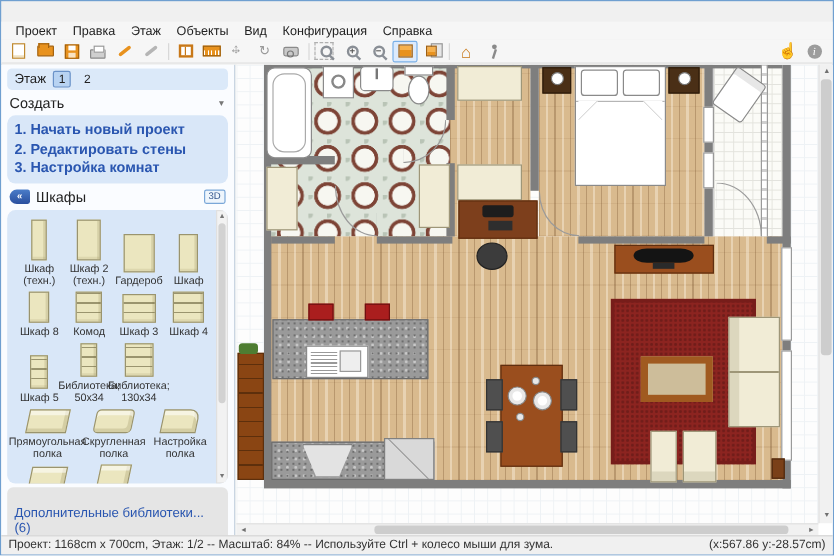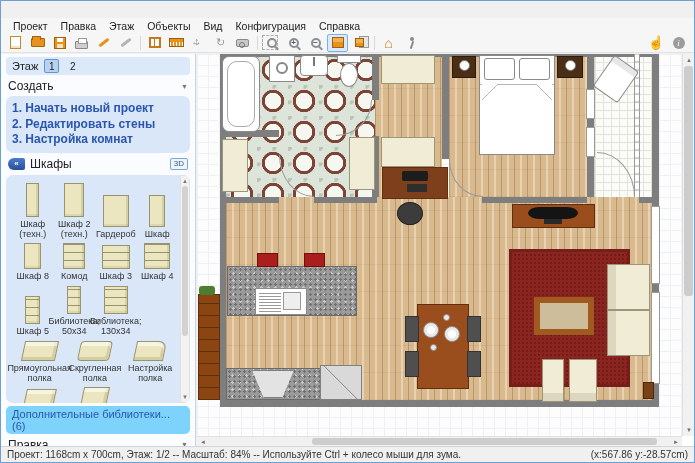--- a/index.html
+++ b/index.html
@@ -76,21 +76,21 @@
   .fcell { width:25%; display:flex; flex-direction:column; align-items:center; justify-content:flex-end; padding:3px 1px 1px 1px; }
   .fcell.w3 { width:33.3%; }
   .fcell .lbl { font-size:9px; color:#333; text-align:center; line-height:1.15; margin-top:2px; }
   .cab { background:#ebe6bf; border:1px solid #9a946e; box-shadow:inset -2px 0 0 rgba(120,110,60,.18), inset 0 -2px 0 rgba(120,110,60,.12); }
   .cab.shelf { background-image:repeating-linear-gradient(0deg,transparent 0 7px,#9a946e 7px 8px); }
   .cab.doors { background-image:linear-gradient(90deg,transparent 0 49%,#9a946e 49% 51%,transparent 51%); }
   .cab.box { transform:skewX(-12deg); box-shadow:inset 0 4px 0 rgba(255,255,255,.55), inset -3px -3px 0 rgba(120,110,60,.2); }
   .sscroll { position:absolute; right:0; top:0; bottom:0; width:10px; background:#f2f2f2; border:1px solid #e0e0e0; }
   .sscroll .arr { position:absolute; left:0; right:0; text-align:center; font-size:6px; color:#777; }
   .sscroll .thumb { position:absolute; left:1px; right:1px; top:10px; height:150px; background:#d2d2d2; border-radius:3px; }
-  .morelink { background:#7dd3fc; border-radius:5px; margin-top:3px; padding:2px 6px; font-size:11px; color:#2a56b0; }
+  .morelink { background:#e5e5e5; border-radius:5px; margin-top:3px; padding:16px 6px; font-size:11px; color:#2a56b0; }
 
   
   .statusbar { position:absolute; left:0; right:0; bottom:0; height:16px; background:#f0f0f0; border-top:1px solid #d5d5d5; display:flex; align-items:center; font-size:10px; color:#333; padding:0 6px;text-align:right; }
   .statusbar .coords { margin-left:auto; }
 
   
   .main { position:absolute; left:196px; top:53px; right:0; bottom:16px; background:#fff; }
   .plan { position:absolute; left:0; top:0; right:12px; bottom:10px; overflow:hidden;
           background-color:#fdfdfd;
           background-image:linear-gradient(#eef2f5 1px,transparent 1px),linear-gradient(90deg,#eef2f5 1px,transparent 1px);

